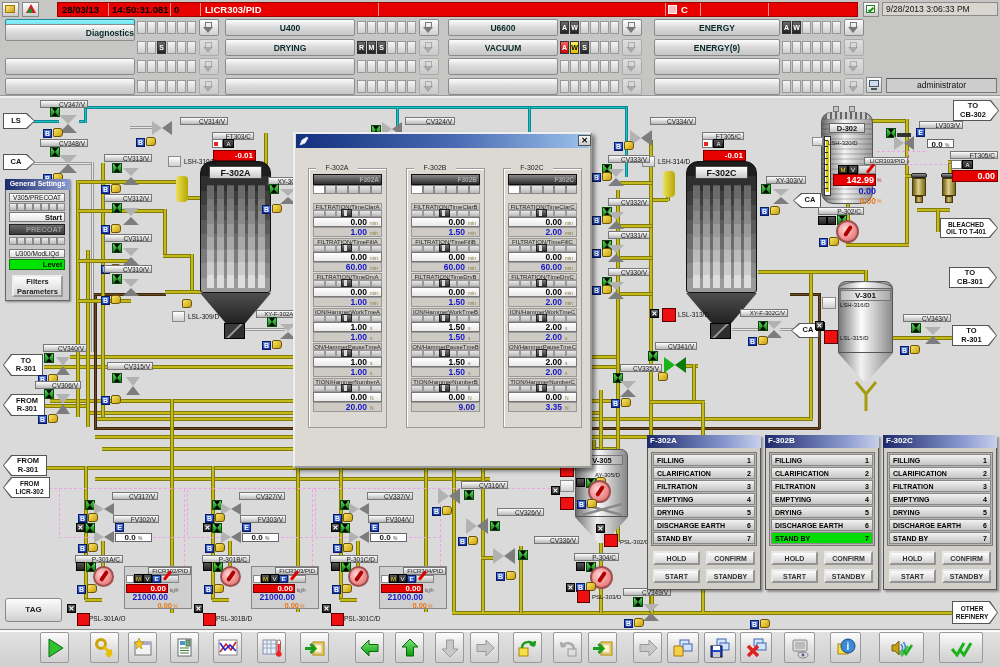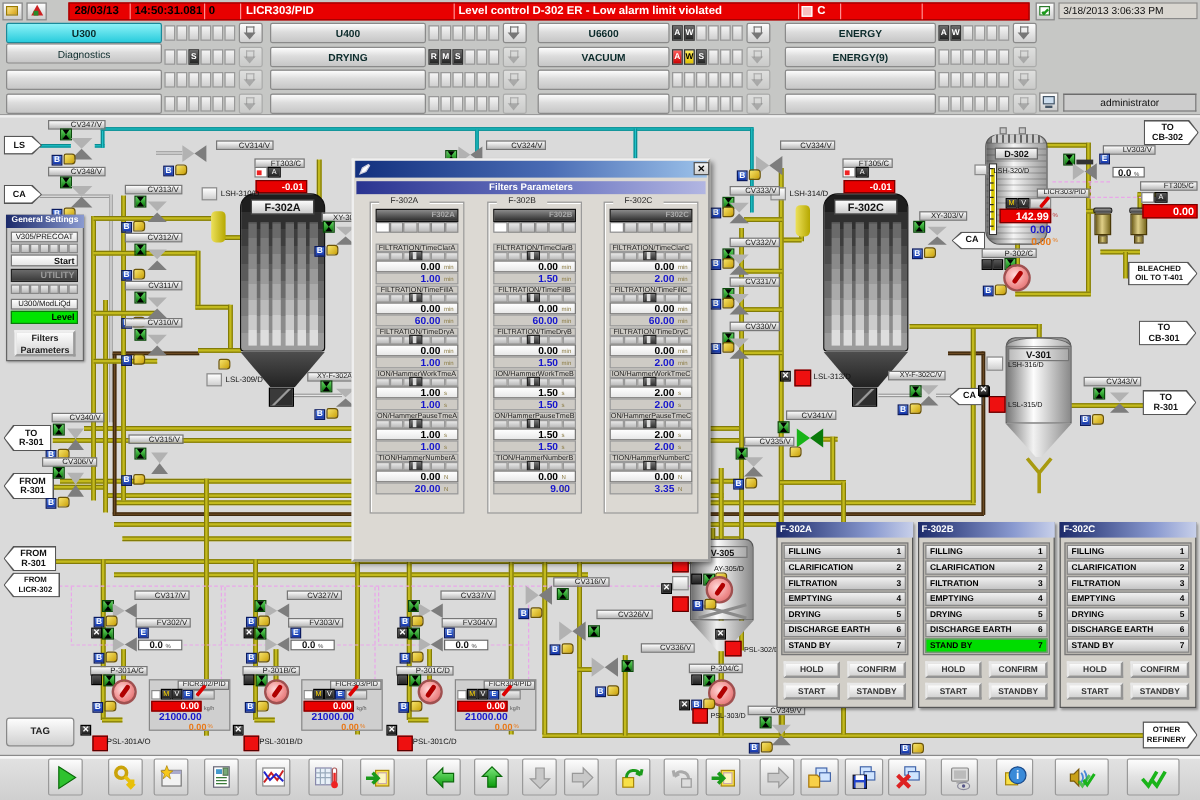--- a/index.html
+++ b/index.html
@@ -12,27 +12,26 @@
     <div style="left:170px;top:3px;width:1px;height:13px;background:#ff9090"></div>
     <div style="left:200px;top:3px;width:1px;height:13px;background:#ff9090"></div>
     <div style="left:378px;top:3px;width:1px;height:13px;background:#ff9090"></div>
     <div style="left:665px;top:3px;width:1px;height:13px;background:#ff9090"></div>
     <div style="left:700px;top:3px;width:1px;height:13px;background:#ff9090"></div>
     <div style="left:768px;top:3px;width:1px;height:13px;background:#ff9090"></div>
     <div style="left:62px;top:3px;width:45px;height:13px;color:#000;font-size:9.5px;font-weight:bold;line-height:13px;text-align:left;white-space:nowrap;overflow:hidden">28/03/13</div>
     <div style="left:112px;top:3px;width:80px;height:13px;color:#000;font-size:9.5px;font-weight:bold;line-height:13px;text-align:left;white-space:nowrap;overflow:hidden">14:50:31.081</div>
     <div style="left:174px;top:3px;width:20px;height:13px;color:#000;font-size:9.5px;font-weight:bold;line-height:13px;text-align:left;white-space:nowrap;overflow:hidden">0</div>
     <div style="left:205px;top:3px;width:170px;height:13px;color:#fff;font-size:9.5px;font-weight:bold;line-height:13px;text-align:left;white-space:nowrap;overflow:hidden">LICR303/PID</div>
-    <div style="left:382px;top:3px;width:280px;height:13px;color:#fff;font-size:9.5px;font-weight:bold;line-height:13px;text-align:left;white-space:nowrap;overflow:hidden">Level control D-302 ER - Low alarm limit violated</div>
     <div style="left:668px;top:5px;width:9px;height:9px;background:#f8c0c0;border:1px solid #fff"></div>
     <div style="left:681px;top:3px;width:12px;height:13px;color:#fff;font-size:9.5px;font-weight:bold;line-height:13px;text-align:left;white-space:nowrap;overflow:hidden">C</div>
     <div style="left:863px;top:2px;width:16px;height:15px;background:linear-gradient(180deg,#fff,#ccc);border:1px solid #888"></div>
     <div style="left:866px;top:5px;width:9px;height:8px;background:#fff;border:1px solid #2a7a2a"></div>
     <div style="left:868px;top:8px;width:6px;height:3px;border-left:2px solid #1a9a1a;border-bottom:2px solid #1a9a1a;transform:rotate(-45deg)"></div>
-    <div style="left:882px;top:2px;width:116px;height:14px;background:#d9d6d0;border:1px solid #8a8a8a;color:#111;font-size:8.5px;line-height:12px;padding-left:3px">3/18/2013 3:06:33 PM</div>
+    <div style="left:882px;top:2px;width:116px;height:14px;background:#d9d6d0;border:1px solid #8a8a8a;color:#111;font-size:8.5px;line-height:12px;padding-left:3px">9/28/2013 3:06:33 PM</div>
     <div style="left:0px;top:96px;width:1000px;height:2px;background:#efefef"></div>
     <div style="left:5px;top:19px;width:130px;height:17px;background:linear-gradient(180deg,#8df2f8,#29ccdc);border:1px solid #1a8a9a;border-radius:2px;color:#0a2a2a;font-size:8.5px;font-weight:bold;line-height:16px;text-align:center">U300</div>
     <div style="left:137px;top:21px;width:9px;height:13px;background:linear-gradient(180deg,#f5f5f5,#cfcfcf);border:1px solid #999"></div>
     <div style="left:147px;top:21px;width:9px;height:13px;background:linear-gradient(180deg,#f5f5f5,#cfcfcf);border:1px solid #999"></div>
     <div style="left:157px;top:21px;width:9px;height:13px;background:linear-gradient(180deg,#f5f5f5,#cfcfcf);border:1px solid #999"></div>
     <div style="left:167px;top:21px;width:9px;height:13px;background:linear-gradient(180deg,#f5f5f5,#cfcfcf);border:1px solid #999"></div>
     <div style="left:177px;top:21px;width:9px;height:13px;background:linear-gradient(180deg,#f5f5f5,#cfcfcf);border:1px solid #999"></div>
     <div style="left:187px;top:21px;width:9px;height:13px;background:linear-gradient(180deg,#f5f5f5,#cfcfcf);border:1px solid #999"></div>
     <div style="left:199px;top:19px;width:20px;height:17px;background:linear-gradient(180deg,#fdfdfd,#d0d0d0);border:1px solid #8a8a8a;border-radius:2px;"></div>
     <div style="left:205px;top:22px;width:7px;height:6px;border:1.5px solid #777;border-bottom:none;"></div>
@@ -60,21 +59,21 @@
     <div style="left:654px;top:19px;width:126px;height:17px;background:linear-gradient(180deg,#fdfdfd,#dcdcdc 45%,#c6c6c6);border:1px solid #8a8a8a;border-radius:2px;color:#0a2a2a;font-size:8.5px;font-weight:bold;line-height:16px;text-align:center">ENERGY</div>
     <div style="left:782px;top:21px;width:9px;height:13px;background:linear-gradient(180deg,#6a6a6a,#222);border:1px solid #333;color:#fff;font-size:7px;font-weight:bold;text-align:center;line-height:12px">A</div>
     <div style="left:792px;top:21px;width:9px;height:13px;background:linear-gradient(180deg,#6a6a6a,#222);border:1px solid #333;color:#fff;font-size:7px;font-weight:bold;text-align:center;line-height:12px">W</div>
     <div style="left:802px;top:21px;width:9px;height:13px;background:linear-gradient(180deg,#f5f5f5,#cfcfcf);border:1px solid #999"></div>
     <div style="left:812px;top:21px;width:9px;height:13px;background:linear-gradient(180deg,#f5f5f5,#cfcfcf);border:1px solid #999"></div>
     <div style="left:822px;top:21px;width:9px;height:13px;background:linear-gradient(180deg,#f5f5f5,#cfcfcf);border:1px solid #999"></div>
     <div style="left:832px;top:21px;width:9px;height:13px;background:linear-gradient(180deg,#f5f5f5,#cfcfcf);border:1px solid #999"></div>
     <div style="left:844px;top:19px;width:20px;height:17px;background:linear-gradient(180deg,#fdfdfd,#d0d0d0);border:1px solid #8a8a8a;border-radius:2px;"></div>
     <div style="left:850px;top:22px;width:7px;height:6px;border:1.5px solid #777;border-bottom:none;"></div>
     <div style="left:848px;top:27px;width:0;height:0;border-left:5.5px solid transparent;border-right:5.5px solid transparent;border-top:6px solid #777;"></div>
-    <div style="left:5px;top:36px;width:130px;height:17px;background:linear-gradient(180deg,#fdfdfd,#dcdcdc 45%,#c6c6c6);border:1px solid #8a8a8a;border-radius:2px;color:#0a2a2a;font-size:8.5px;font-weight:normal;line-height:16px;text-align:center">Diagnostics</div>
+    <div style="left:5px;top:24px;width:130px;height:17px;background:linear-gradient(180deg,#fdfdfd,#dcdcdc 45%,#c6c6c6);border:1px solid #8a8a8a;border-radius:2px;color:#0a2a2a;font-size:8.5px;font-weight:bold;line-height:16px;text-align:right">Diagnostics</div>
     <div style="left:137px;top:40.5px;width:9px;height:13px;background:linear-gradient(180deg,#f5f5f5,#cfcfcf);border:1px solid #999"></div>
     <div style="left:147px;top:40.5px;width:9px;height:13px;background:linear-gradient(180deg,#f5f5f5,#cfcfcf);border:1px solid #999"></div>
     <div style="left:157px;top:40.5px;width:9px;height:13px;background:linear-gradient(180deg,#6a6a6a,#222);border:1px solid #333;color:#fff;font-size:7px;font-weight:bold;text-align:center;line-height:12px">S</div>
     <div style="left:167px;top:40.5px;width:9px;height:13px;background:linear-gradient(180deg,#f5f5f5,#cfcfcf);border:1px solid #999"></div>
     <div style="left:177px;top:40.5px;width:9px;height:13px;background:linear-gradient(180deg,#f5f5f5,#cfcfcf);border:1px solid #999"></div>
     <div style="left:187px;top:40.5px;width:9px;height:13px;background:linear-gradient(180deg,#f5f5f5,#cfcfcf);border:1px solid #999"></div>
     <div style="left:199px;top:38.5px;width:20px;height:17px;background:linear-gradient(180deg,#fdfdfd,#d0d0d0);border:1px solid #8a8a8a;border-radius:2px;opacity:0.45;"></div>
     <div style="left:205px;top:41.5px;width:7px;height:6px;border:1.5px solid #777;border-bottom:none;opacity:0.45;"></div>
     <div style="left:203px;top:46.5px;width:0;height:0;border-left:5.5px solid transparent;border-right:5.5px solid transparent;border-top:6px solid #777;opacity:0.45;"></div>
     <div style="left:225px;top:38.5px;width:130px;height:17px;background:linear-gradient(180deg,#fdfdfd,#dcdcdc 45%,#c6c6c6);border:1px solid #8a8a8a;border-radius:2px;color:#0a2a2a;font-size:8.5px;font-weight:bold;line-height:16px;text-align:center">DRYING</div>
@@ -392,21 +391,21 @@
     <div style="left:5px;top:179px;width:65px;height:11px;background:linear-gradient(90deg,#1c2a6a,#8a9ad0);color:#fff;font-size:7px;font-weight:bold;text-align:center;line-height:10px">General Settings</div>
     <div style="left:9px;top:193px;width:56px;height:9px;background:linear-gradient(180deg,#fff,#ddd);border:1px solid #777;font-size:6.5px;text-align:center;line-height:8px;color:#111">V305/PRECOAT</div>
     <div style="left:9px;top:203px;width:8px;height:8px;background:linear-gradient(180deg,#eee,#bbb);border:1px solid #888"></div>
     <div style="left:17px;top:203px;width:8px;height:8px;background:linear-gradient(180deg,#eee,#bbb);border:1px solid #888"></div>
     <div style="left:25px;top:203px;width:8px;height:8px;background:linear-gradient(180deg,#eee,#bbb);border:1px solid #888"></div>
     <div style="left:33px;top:203px;width:8px;height:8px;background:linear-gradient(180deg,#eee,#bbb);border:1px solid #888"></div>
     <div style="left:41px;top:203px;width:8px;height:8px;background:linear-gradient(180deg,#eee,#bbb);border:1px solid #888"></div>
     <div style="left:49px;top:203px;width:8px;height:8px;background:linear-gradient(180deg,#eee,#bbb);border:1px solid #888"></div>
     <div style="left:57px;top:203px;width:8px;height:8px;background:linear-gradient(180deg,#eee,#bbb);border:1px solid #888"></div>
     <div style="left:9px;top:212px;width:56px;height:10px;background:linear-gradient(180deg,#fff,#e5e5e5);border:1px solid #777;font-size:7.5px;font-weight:bold;text-align:right;line-height:9px;color:#111;padding-right:2px">Start</div>
-    <div style="left:9px;top:224px;width:56px;height:11px;background:linear-gradient(180deg,#6a6a6a,#3a3a3a);border:1px solid #222;font-size:7.5px;font-weight:bold;text-align:right;line-height:10px;color:#9a9a9a;padding-right:2px">UTILITY</div>
+    <div style="left:9px;top:224px;width:56px;height:11px;background:linear-gradient(180deg,#6a6a6a,#3a3a3a);border:1px solid #222;font-size:7.5px;font-weight:bold;text-align:right;line-height:10px;color:#9a9a9a;padding-right:2px">PRECOAT</div>
     <div style="left:9px;top:237px;width:8px;height:8px;background:linear-gradient(180deg,#eee,#bbb);border:1px solid #888"></div>
     <div style="left:17px;top:237px;width:8px;height:8px;background:linear-gradient(180deg,#eee,#bbb);border:1px solid #888"></div>
     <div style="left:25px;top:237px;width:8px;height:8px;background:linear-gradient(180deg,#eee,#bbb);border:1px solid #888"></div>
     <div style="left:33px;top:237px;width:8px;height:8px;background:linear-gradient(180deg,#eee,#bbb);border:1px solid #888"></div>
     <div style="left:41px;top:237px;width:8px;height:8px;background:linear-gradient(180deg,#eee,#bbb);border:1px solid #888"></div>
     <div style="left:49px;top:237px;width:8px;height:8px;background:linear-gradient(180deg,#eee,#bbb);border:1px solid #888"></div>
     <div style="left:57px;top:237px;width:8px;height:8px;background:linear-gradient(180deg,#eee,#bbb);border:1px solid #888"></div>
     <div style="left:9px;top:249px;width:56px;height:9px;background:linear-gradient(180deg,#fff,#ddd);border:1px solid #777;font-size:6.5px;text-align:center;line-height:8px;color:#111">U300/ModLiQd</div>
     <div style="left:9px;top:259px;width:56px;height:11px;background:#00e400;border:1px solid #0a7a0a;font-size:7.5px;font-weight:bold;text-align:right;line-height:10px;color:#000;padding-right:2px">Level</div>
     <div style="left:12px;top:275px;width:51px;height:22px;background:linear-gradient(180deg,#fdfdfd,#d5d5d5);border:2px outset #eee;font-size:7.5px;font-weight:bold;text-align:center;color:#222;line-height:10px">Filters<br>Parameters</div>
@@ -920,21 +919,20 @@
     <div style="left:889px;top:551px;width:47px;height:14px;background:linear-gradient(180deg,#fdfdfd,#d2d2d2);border:2px outset #e8e8e8;color:#333;font-size:7px;font-weight:bold;text-align:center;line-height:11px">HOLD</div>
     <div style="left:942px;top:551px;width:49px;height:14px;background:linear-gradient(180deg,#fdfdfd,#d2d2d2);border:2px outset #e8e8e8;color:#333;font-size:7px;font-weight:bold;text-align:center;line-height:11px">CONFIRM</div>
     <div style="left:889px;top:569px;width:47px;height:14px;background:linear-gradient(180deg,#fdfdfd,#d2d2d2);border:2px outset #e8e8e8;color:#333;font-size:7px;font-weight:bold;text-align:center;line-height:11px">START</div>
     <div style="left:942px;top:569px;width:49px;height:14px;background:linear-gradient(180deg,#fdfdfd,#d2d2d2);border:2px outset #e8e8e8;color:#333;font-size:7px;font-weight:bold;text-align:center;line-height:11px">STANDBY</div>
     <div style="left:293px;top:132px;width:299px;height:336px;background:#dcd9d3;border:2px outset #efefef;box-shadow:3px 3px 4px rgba(0,0,0,0.45)"></div>
     <div style="left:296px;top:134px;width:293px;height:14px;background:linear-gradient(90deg,#12307e,#4a6cb4 55%,#9cc2ea)"></div>
     <svg width="10" height="10" style="position:absolute;left:299px;top:136px">
       <path d="M1 9 L3 4 L8 1 L9 2 L6 7 Z" fill="#fff" stroke="#ccd"></path>
     </svg>
     <div style="left:578px;top:135px;width:13px;height:11px;background:linear-gradient(180deg,#f5f5f5,#cfcfcf);border:1px solid #555;color:#000;font-size:8px;font-weight:bold;text-align:center;line-height:10px">✕</div>
-    <div style="left:297px;top:151px;width:291px;height:11px;background:linear-gradient(90deg,#2a3490,#6a74c0 55%,#b2b6e2);color:#fff;font-size:8px;font-weight:bold;text-align:center;line-height:10px">Filters Parameters</div>
     <div style="left:297px;top:162px;width:291px;height:303px;background:#dcd9d3"></div>
     <div style="left:308px;top:168px;width:79px;height:260px;border:1px solid #9a9a9a;box-shadow:inset 1px 1px 0 #fff"></div>
     <div style="left:316px;top:164px;width:42px;height:8px;background:#dcd9d3;color:#222;font-size:7px;line-height:8px;text-align:center">F-302A</div>
     <div style="left:313px;top:174px;width:69px;height:11px;background:linear-gradient(180deg,#8a8a8a,#2e2e2e);border:1px solid #111;color:#aaa;font-size:6.5px;font-weight:bold;text-align:right;line-height:10px;padding-right:2px">F302A</div>
     <div style="left:313.0px;top:185px;width:11.5px;height:9px;background:#fff;border:1px solid #888"></div>
     <div style="left:324.5px;top:185px;width:11.5px;height:9px;background:linear-gradient(180deg,#e8e8e8,#bbb);border:1px solid #888"></div>
     <div style="left:336.0px;top:185px;width:11.5px;height:9px;background:linear-gradient(180deg,#e8e8e8,#bbb);border:1px solid #888"></div>
     <div style="left:347.5px;top:185px;width:11.5px;height:9px;background:linear-gradient(180deg,#e8e8e8,#bbb);border:1px solid #888"></div>
     <div style="left:359.0px;top:185px;width:11.5px;height:9px;background:linear-gradient(180deg,#e8e8e8,#bbb);border:1px solid #888"></div>
     <div style="left:370.5px;top:185px;width:11.5px;height:9px;background:linear-gradient(180deg,#e8e8e8,#bbb);border:1px solid #888"></div>

